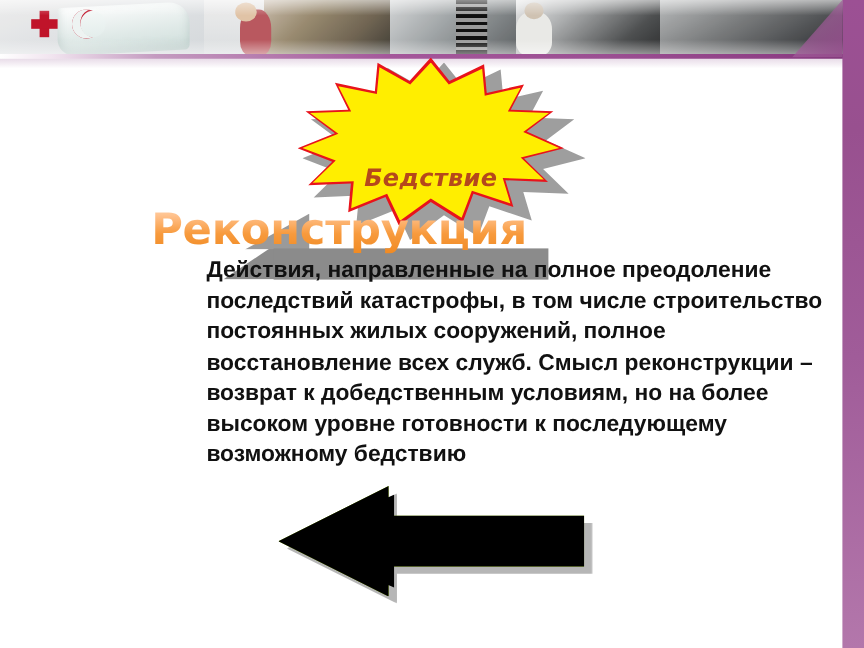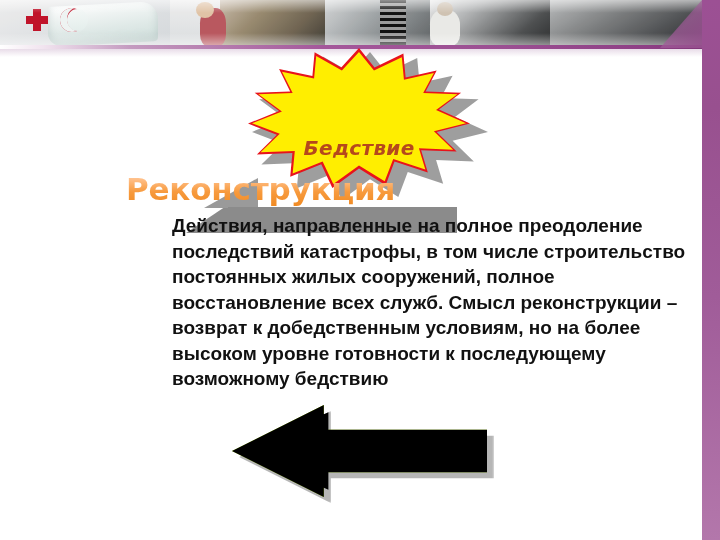--- a/index.html
+++ b/index.html
@@ -203,21 +203,21 @@
     width: 54px; height: 30px;
     background: #9a9a9a;
     clip-path: polygon(100% 0, 100% 100%, 0 100%);
   }
 
   
   .slide-title {
     position: absolute;
     left: 126px; top: 171px;
     font-family: "DejaVu Sans", sans-serif;
-    font-size: 31px;
+    font-size: 36px;
     font-weight: bold;
     letter-spacing: -0.2px;
     background: linear-gradient(180deg, #ffd9b8 0%, #ffbe86 24%, #f79a3d 58%, #f08a22 100%);
     -webkit-background-clip: text;
     background-clip: text;
     color: transparent;
     -webkit-text-fill-color: transparent;
     white-space: nowrap;
     z-index: 4;
   }

